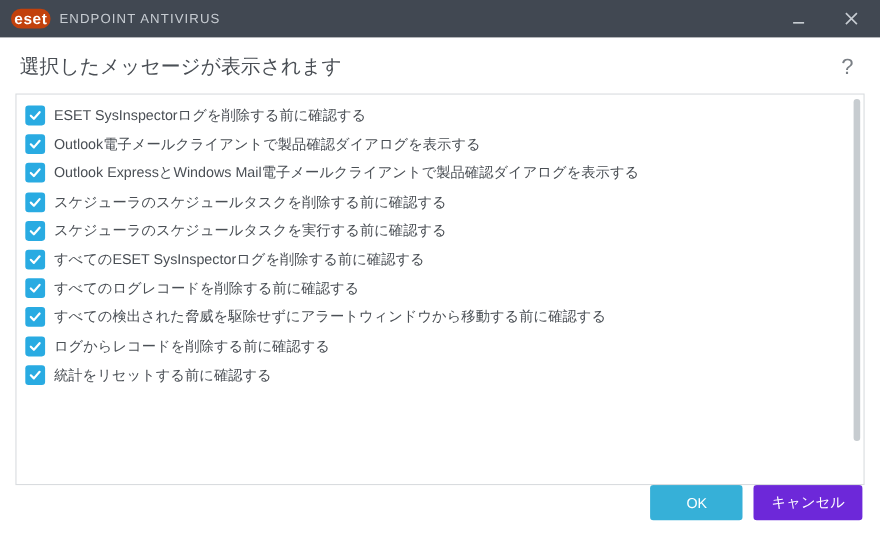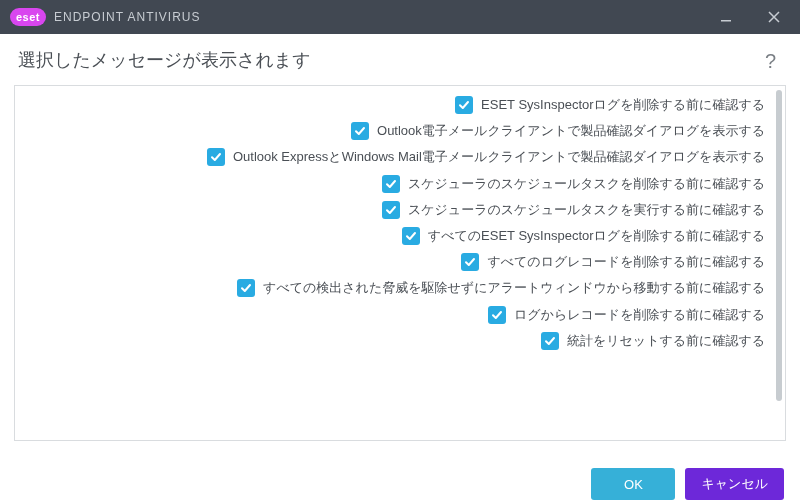--- a/index.html
+++ b/index.html
@@ -10,22 +10,22 @@
     height: 34px;
     background: #414852;
     color: #cfd3d8;
     display: flex;
     align-items: center;
     padding: 0 6px 0 10px;
     gap: 8px;
   }
   .eset-badge {
     display: inline-flex; align-items: center; justify-content: center;
-    width: 36px; height: 18px; border-radius: 9px; background: #d946ef;
-    color: #fff; font-size: 11px; font-weight: 700; letter-spacing: 0.5px;
+    width: 36px; height: 18px; border-radius: 9px; background: #c2410c;
+    color: #fff; font-size: 14px; font-weight: 700; letter-spacing: 0.5px;
   }
   .titlebar-title { font-size: 12px; letter-spacing: 1px; color: #c7ccd2; }
   .titlebar-spacer { flex: 1; }
   .titlebar-btn {
     width: 40px; height: 34px; display: flex; align-items: center; justify-content: center;
     color: #c7ccd2; cursor: pointer;
   }
   .titlebar-btn svg { display: block; }
 
   .header-row {
@@ -55,33 +55,32 @@
   .list-scrollbar-thumb {
     position: absolute; left: 1px; width: 6px; top: 0; height: 90%;
     background: #c7ccd0; border-radius: 3px;
   }
 
   .item {
     display: flex; align-items: center; gap: 8px;
     padding: 4px 8px 4px 8px;
     font-size: 13px; color: #4a4f55;
     line-height: 1.4;
-    justify-content: flex-end;
   }
   .chk {
     width: 18px; height: 18px; flex: 0 0 18px;
     border-radius: 3px; background: #29abe2;
     display: inline-flex; align-items: center; justify-content: center;
     cursor: pointer;
   }
   .chk svg { display: block; }
 
   .footer {
     flex: 1;
-    display: flex; align-items: flex-end; justify-content: flex-end;
+    display: flex; align-items: flex-start; justify-content: flex-end;
     padding: 0 16px; gap: 10px; margin-left: 28px;
   }
   .btn {
     min-width: 84px; height: 32px; border: none; border-radius: 3px;
     font-size: 13px; cursor: pointer; padding: 0 16px;
   }
   .btn-primary { background: #36b0d8; color: #fff; }
   .btn-secondary { background: #6d28d9; color: #fff; }
 </style>
 </head>

